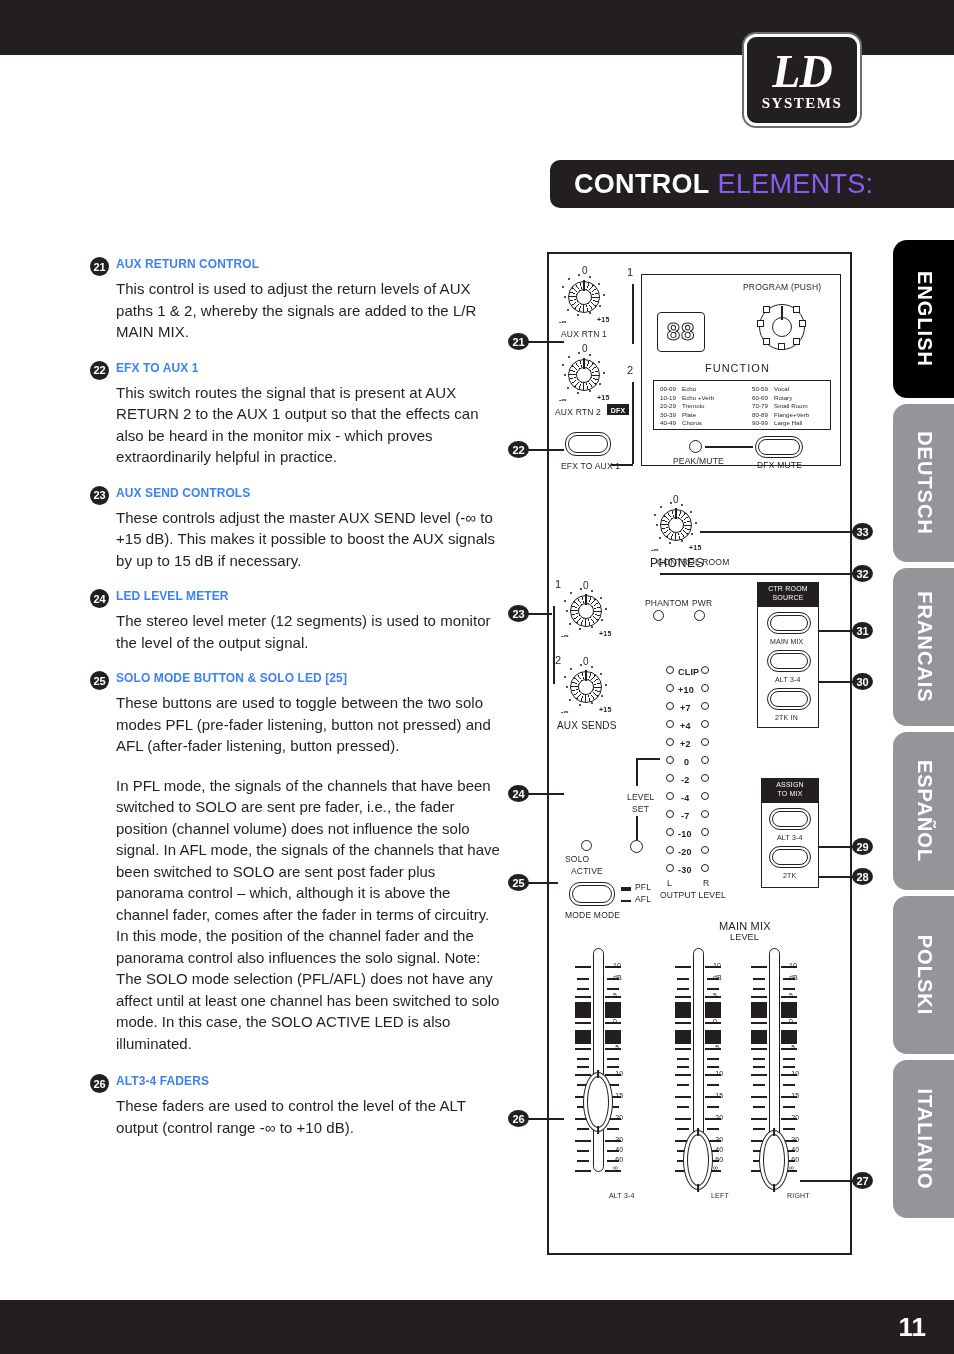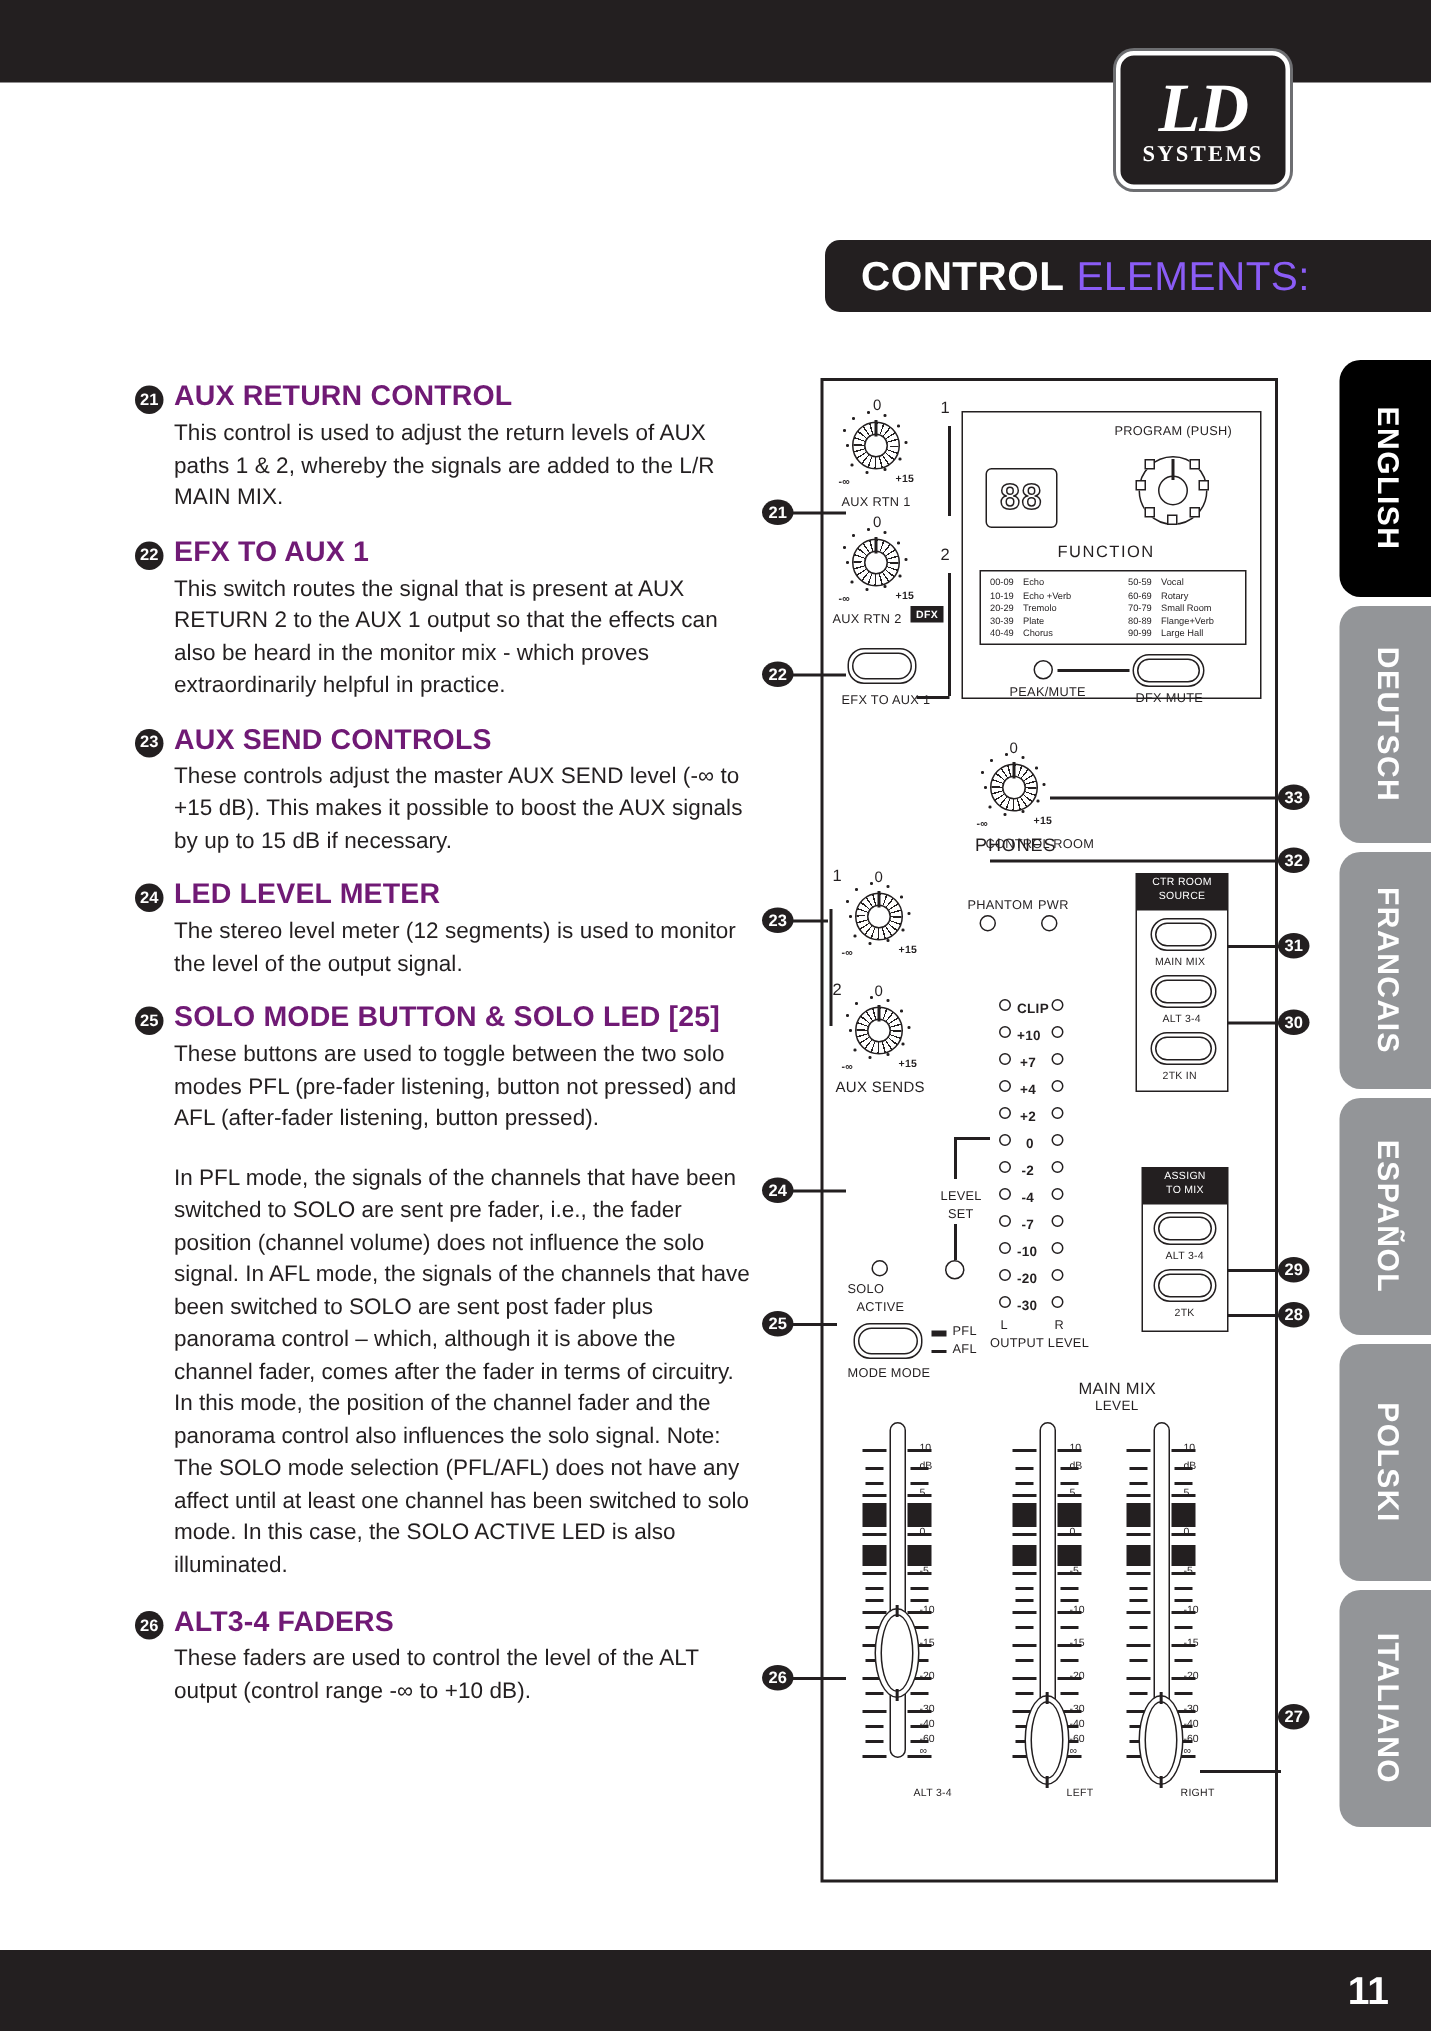--- a/index.html
+++ b/index.html
@@ -82,21 +82,21 @@
   .item-head { display: flex; align-items: flex-start; margin-bottom: 2px; }
   .num-bubble {
     flex: 0 0 auto;
     width: 19px; height: 19px; border-radius: 50%;
     background: #231f20; color: #fff;
     font-size: 11px; font-weight: bold;
     display: flex; align-items: center; justify-content: center;
     margin-right: 7px; margin-top: 2px;
   }
   .item-title {
-    font-size: 19px; font-weight: bold; color: #701a75;
+    font-size: 12px; font-weight: bold; color: #3b82f6;
     letter-spacing: .1px; line-height: 19px;
   }
   .item-body {
     margin-left: 26px; font-size: 15px; color: #231f20;
     line-height: 21.5px; letter-spacing: .05px;
   }
   .para-extra { margin-left: 26px; margin-top: 18px; font-size: 15px;
     color: #231f20; line-height: 21.5px; }
 
   
@@ -835,20 +835,20 @@
 
   <div class="callout" style="left:852px; top:673px;">30</div>
   <div class="leader" style="left:818px; top:681px; width:36px;"></div>
 
   <div class="callout" style="left:852px; top:838px;">29</div>
   <div class="leader" style="left:818px; top:846px; width:36px;"></div>
 
   <div class="callout" style="left:852px; top:868px;">28</div>
   <div class="leader" style="left:818px; top:876px; width:36px;"></div>
 
-  <div class="callout" style="left:852px; top:1136px;">27</div>
+  <div class="callout" style="left:852px; top:1172px;">27</div>
   <div class="leader" style="left:800px; top:1180px; width:54px;"></div>
 
   <div class="footer">
     <div class="pagenum">11</div>
   </div>
 
 </div>
 
 </body></html>

